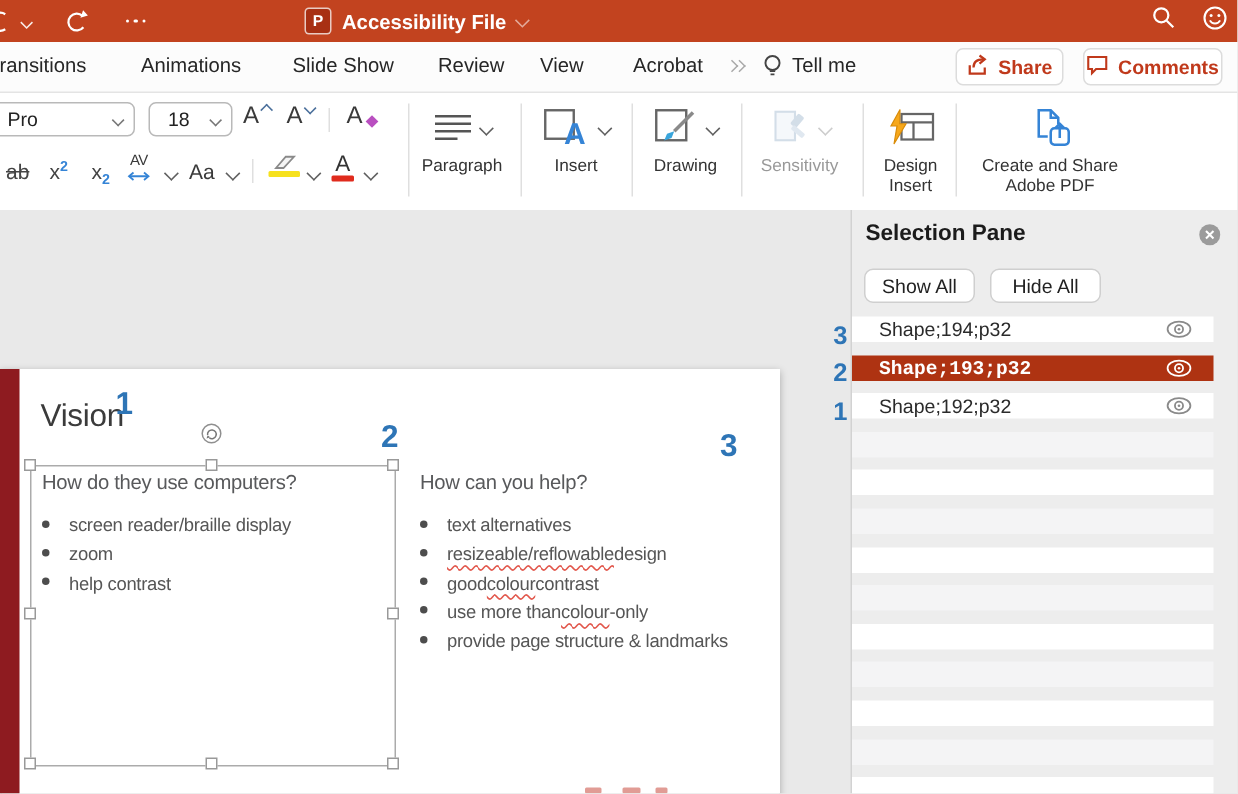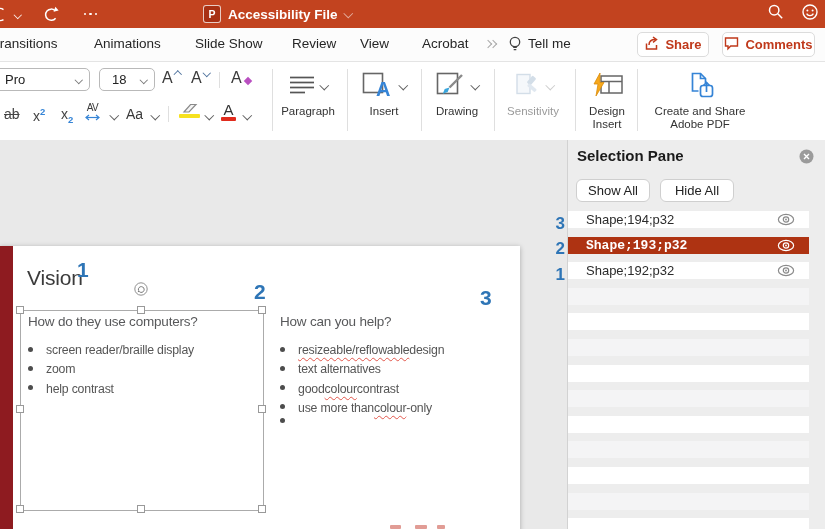--- a/index.html
+++ b/index.html
@@ -369,41 +369,42 @@
           <div class="bline">
             <span class="dot"></span>
             <span>help contrast</span>
           </div>
         </div>
 
       <div class="tb-heading" style="left:280px">How can you help?</div>
       <div class="bullets" style="left:280px">
           <div class="bline">
             <span class="dot"></span>
+            <span>text alternatives</span>
+          </div>
+          <div class="bline">
+            <span class="dot"></span>
             <span class="sq">resizeable/reflowable</span>
             <span> design</span>
-          </div>
-          <div class="bline">
-            <span class="dot"></span>
-            <span>text alternatives</span>
           </div>
           <div class="bline">
             <span class="dot"></span>
             <span>good </span>
             <span class="sq">colour</span>
             <span> contrast</span>
           </div>
           <div class="bline">
             <span class="dot"></span>
             <span>use more than </span>
             <span class="sq">colour</span>
             <span>-only</span>
           </div>
           <div class="bline">
             <span class="dot"></span>
+            <span>provide page structure &amp; landmarks</span>
           </div>
         </div>
 
       <div class="cutmarks">
         <i style="left:390px;width:11px"></i>
           <i style="left:415px;width:12px"></i>
           <i style="left:437px;width:8px"></i>
       </div>
     </div>
 

